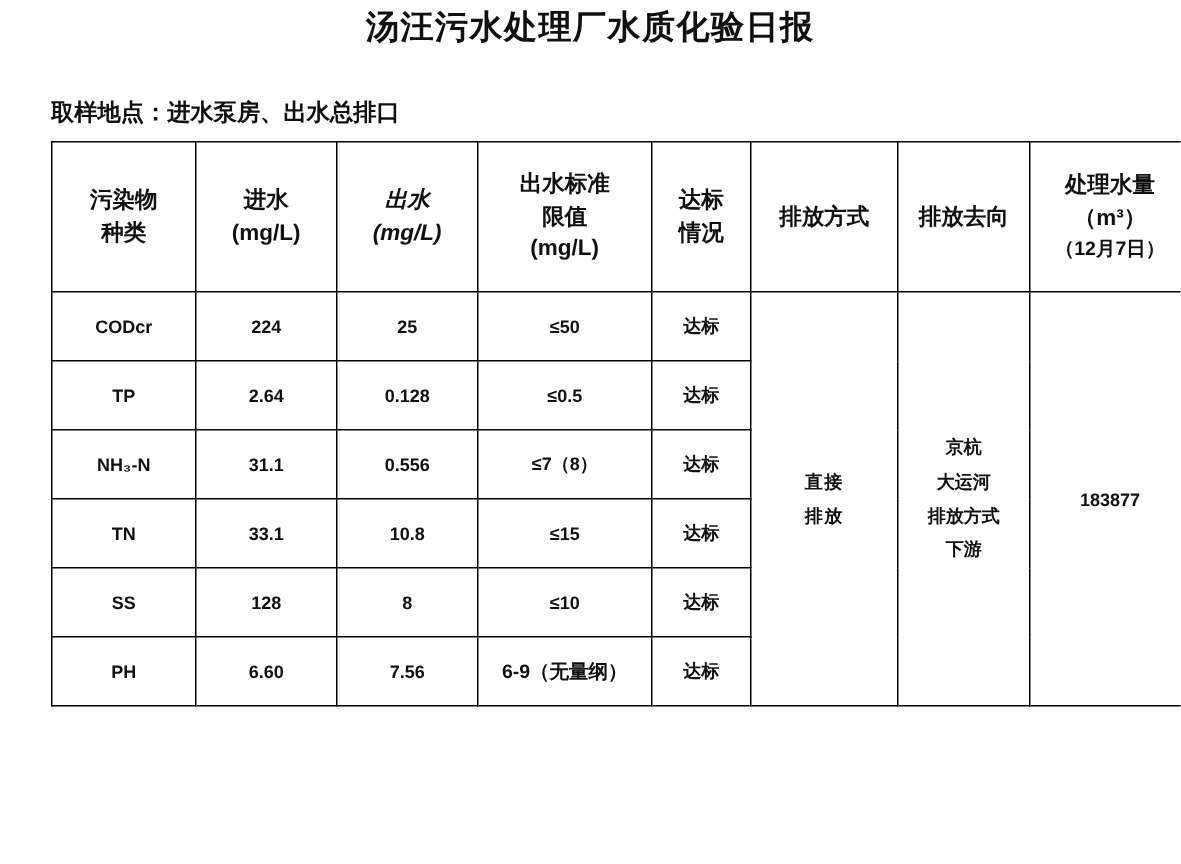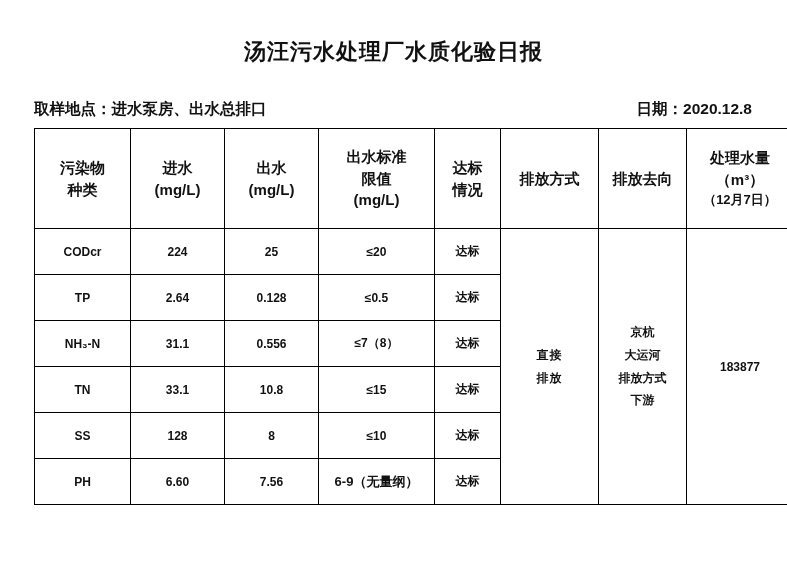--- a/index.html
+++ b/index.html
@@ -17,21 +17,21 @@
     width: 787px;
     height: 576px;
     padding: 0;
     position: relative;
   }
   .doc-title {
     text-align: center;
     font-size: 22px;
     font-weight: bold;
     letter-spacing: 1px;
-    padding-top: 37px;
+    padding-top: 3px;
     padding-bottom: 4px;
     font-family: "Liberation Sans", "DejaVu Sans", sans-serif;
   }
   .meta-row {
     display: flex;
     align-items: flex-end;
     justify-content: space-between;
     padding: 28px 35px 8px 34px;
     font-size: 15.5px;
     font-weight: bold;
@@ -66,21 +66,21 @@
     font-size: 13px;
     font-weight: bold;
     display: block;
   }
   .hdr-line { display: block; }
   table.report tbody td {
     height: 46px;
   }
   .col-name { width: 96px; font-size: 15px; }
   .col-in   { width: 94px; }
-  .col-out  { width: 94px; }
+  .col-out  { width: 94px; font-style: italic; }
   .col-std  { width: 116px; }
   .col-ok   { width: 66px; }
   .col-mode { width: 98px; }
   .col-dir  { width: 88px; }
   .col-qty  { width: 107px; }
 
   .vcell {
     font-size: 16px;
     line-height: 1.9;
     letter-spacing: 1px;
@@ -105,21 +105,20 @@
 </style>
 </head>
 <body>
 
 <div class="page">
 
   <div class="doc-title">汤汪污水处理厂水质化验日报</div>
 
   <div class="meta-row">
     <div class="meta-left">取样地点：进水泵房、出水总排口</div>
-    <div class="meta-right">日期：2020.12.8</div>
   </div>
 
   <div class="table-wrap">
     <table class="report">
       <thead>
         <tr>
           <td class="col-name">
             <span class="hdr-line">污染物</span>
             <span class="hdr-line">种类</span>
           </td>
@@ -147,21 +146,21 @@
             <span class="hdr-line">（m³）</span>
             <span class="hdr-sub">（12月7日）</span>
           </td>
         </tr>
       </thead>
       <tbody>
         <tr>
           <td>CODcr</td>
           <td>224</td>
           <td>25</td>
-          <td>≤20</td>
+          <td>≤50</td>
           <td>达标</td>
           <td class="vcell" rowspan="6">
             <span class="hdr-line">直接</span>
             <span class="hdr-line">排放</span>
           </td>
           <td class="vcell-dir" rowspan="6">
             <span class="hdr-line">京杭</span>
             <span class="hdr-line">大运河</span>
             <span class="hdr-line">排放方式</span>
             <span class="hdr-line">下游</span>

